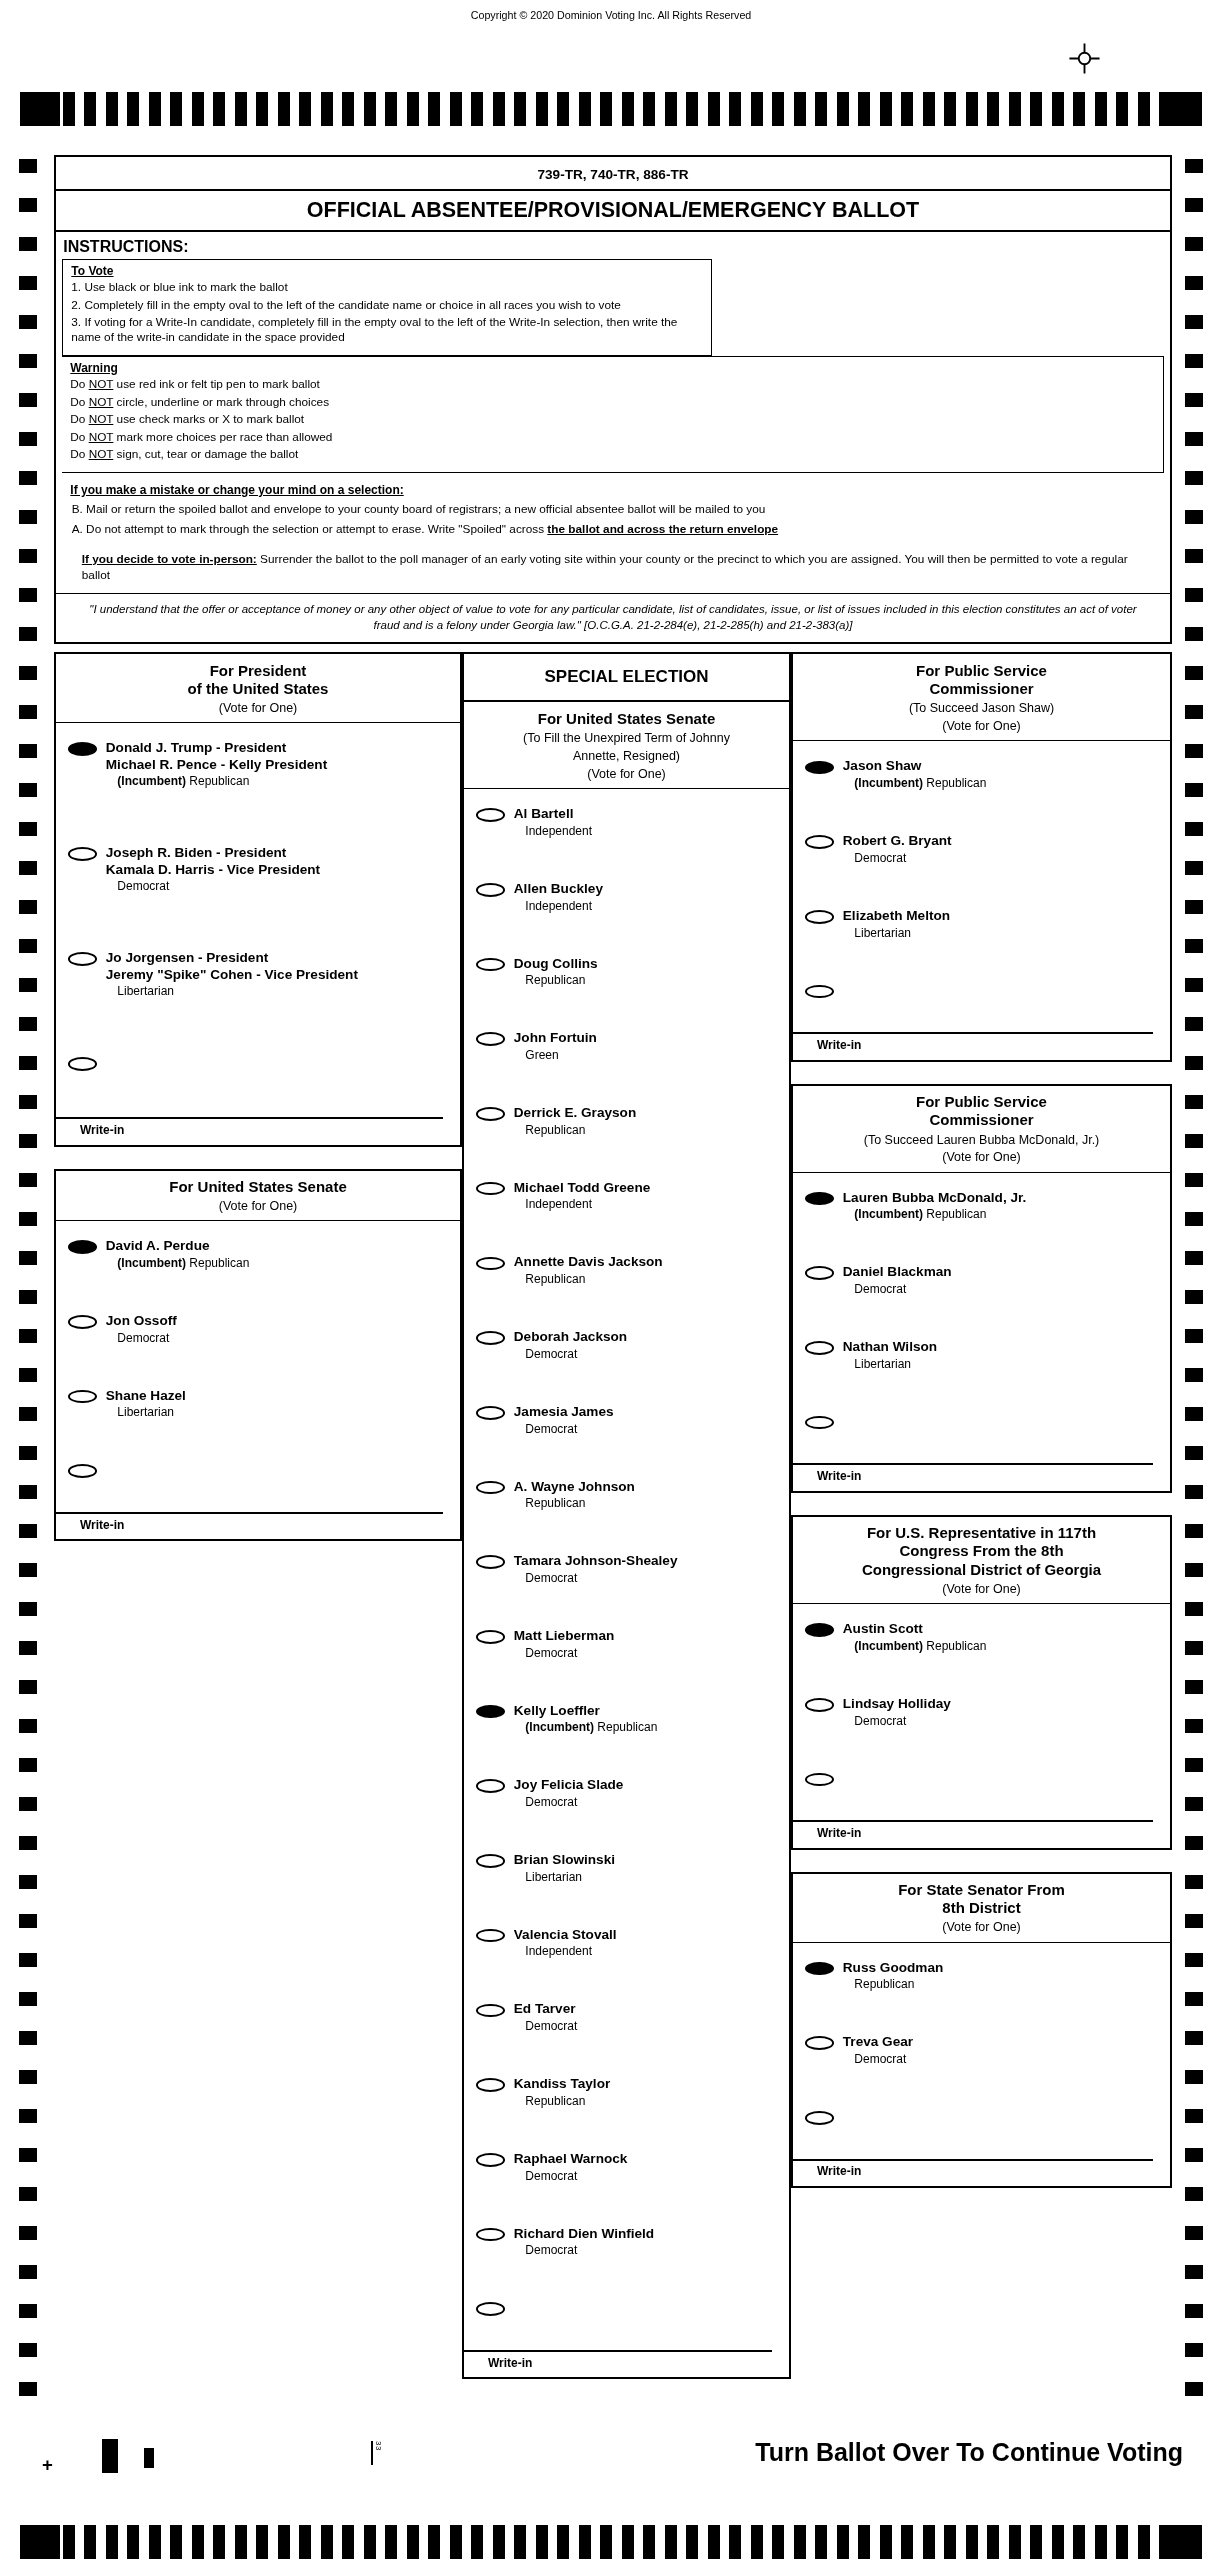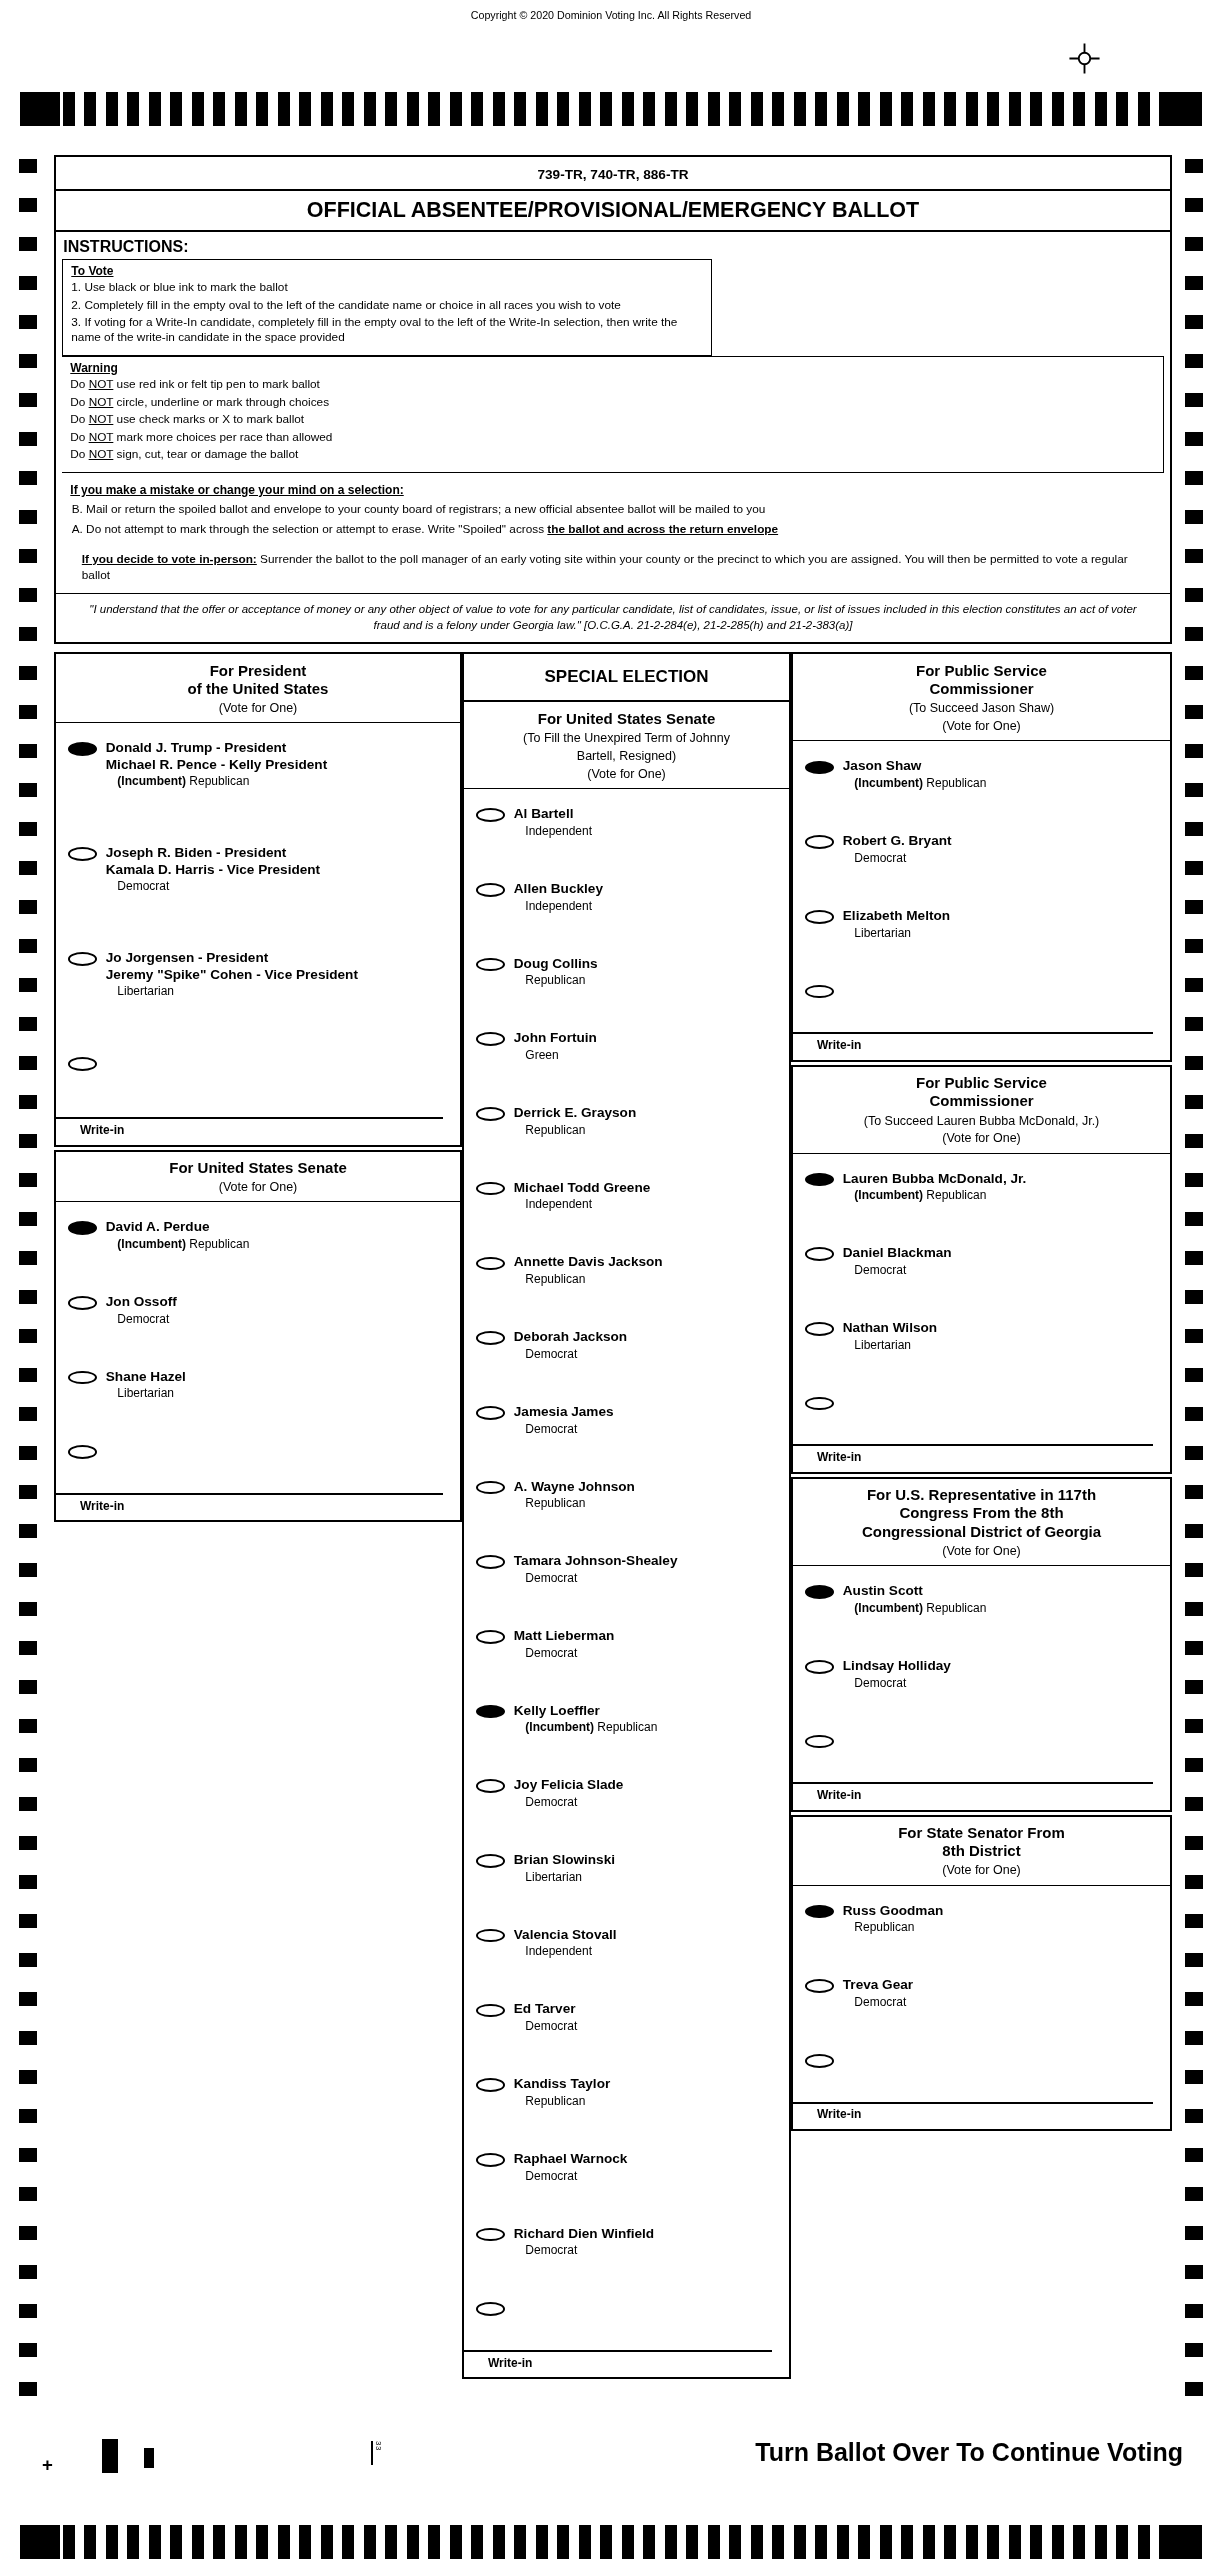--- a/index.html
+++ b/index.html
@@ -60,21 +60,21 @@
   .fraud { border-top: 1.4px solid #000; font-style: italic; font-size: 11.5px; text-align: center;
     line-height: 1.42; padding: 6.4px 33px 8.6px; }
 
   
   .columns { display: flex; align-items: flex-start; margin-top: 8.6px; }
   .col { display: flex; flex-direction: column; }
   .col1 { width: 408px; }
   .col2 { width: 329px; }
   .col3 { width: 381px; }
 
-  .contest { border: 2.1px solid #000; margin-bottom: 3px; background: #fff; }
+  .contest { border: 2.1px solid #000; margin-bottom: 22px; background: #fff; }
   .banner { border-bottom: 2.1px solid #000; text-align: center; font-weight: 700; font-size: 17px; padding: 13px 0; }
   .contest-header { text-align: center; padding: 7.2px 5.7px 7.2px; border-bottom: 1.4px solid #000; }
   .contest-title { font-weight: 700; font-size: 15px; line-height: 1.22; }
   .contest-sub { font-size: 12.5px; line-height: 1.28; margin-top: 2.1px; }
   .vote-for { font-size: 12.5px; margin-top: 2.9px; }
 
   .candidates { padding: 17px 7.2px 0 11.5px; }
   .candidate { display: flex; gap: 9.3px; align-items: flex-start; margin-bottom: 42px; }
   .col1 .contest:first-child .candidate { margin-bottom: 56px; }
   .candidate.writein-ovalrow { margin-bottom: 34px; }
@@ -236,21 +236,21 @@
         </section>
       </div>
     <div class="col col2">
         <section class="contest">
           <div class="banner">SPECIAL ELECTION</div>
           <header class="contest-header">
             <div class="contest-title">
               <div>For United States Senate</div>
             </div>
             <div class="contest-sub">(To Fill the Unexpired Term of Johnny</div>
-            <div class="contest-sub">Bartell, Resigned)</div>
+            <div class="contest-sub">Annette, Resigned)</div>
             <div class="vote-for">(Vote for One)</div>
           </header>
           <div class="candidates">
             <div class="candidate">
               <span class="oval"></span>
               <div class="cand-text">
                 <div class="cand-name">Al Bartell</div>
                 <div class="cand-party">Independent</div>
               </div>
             </div>

